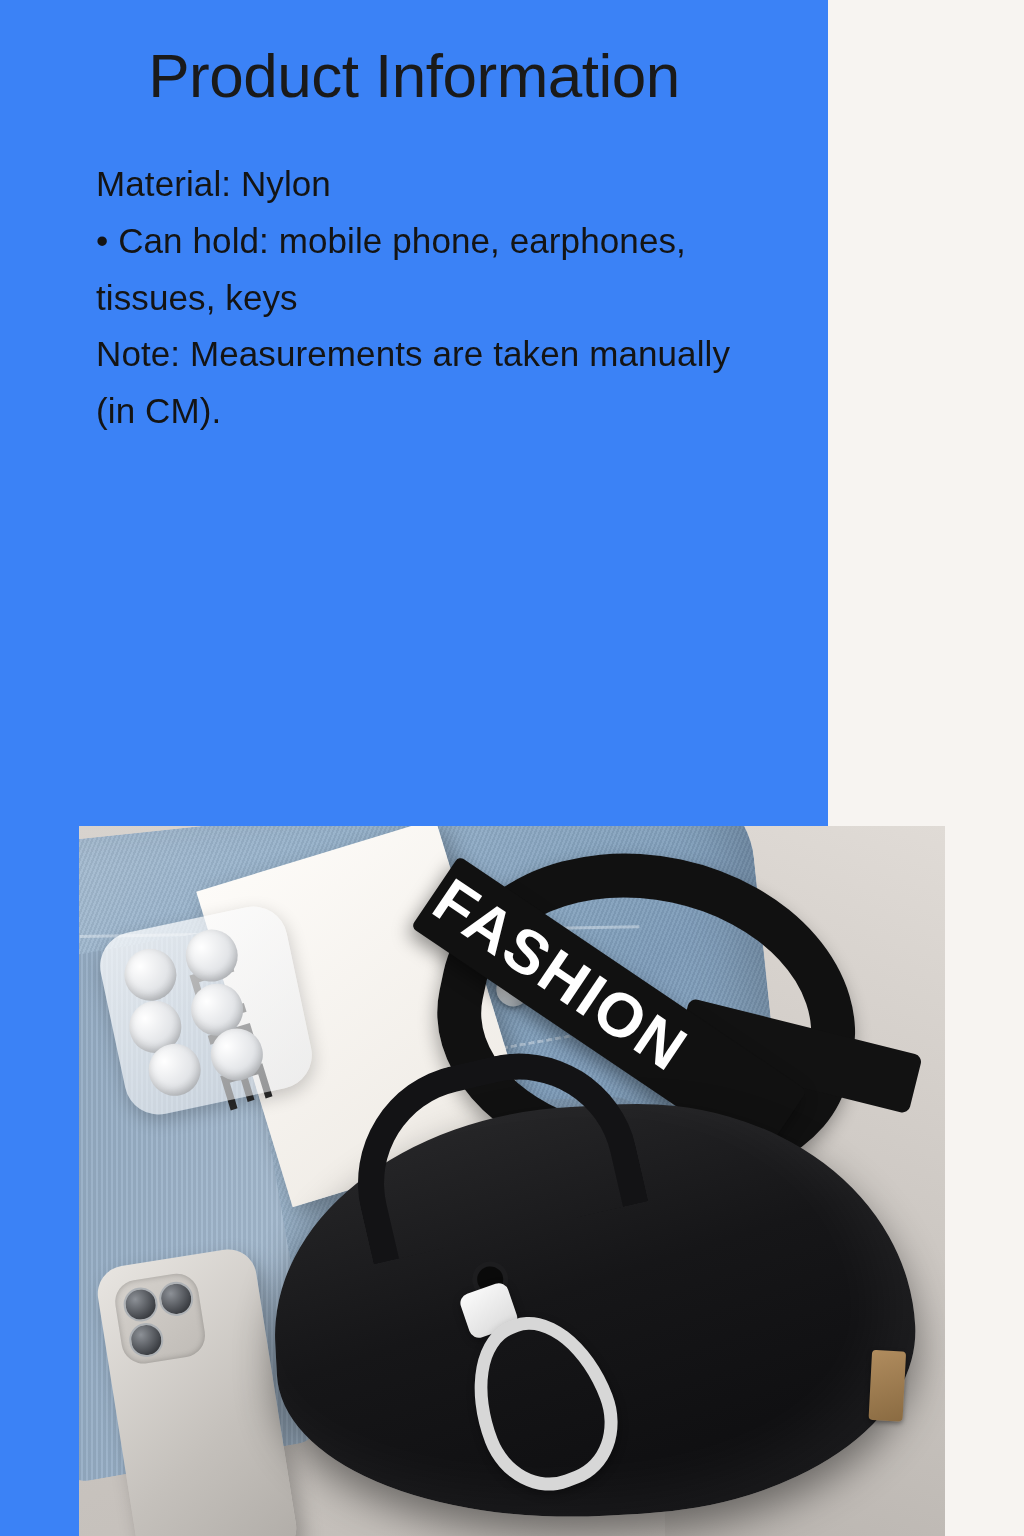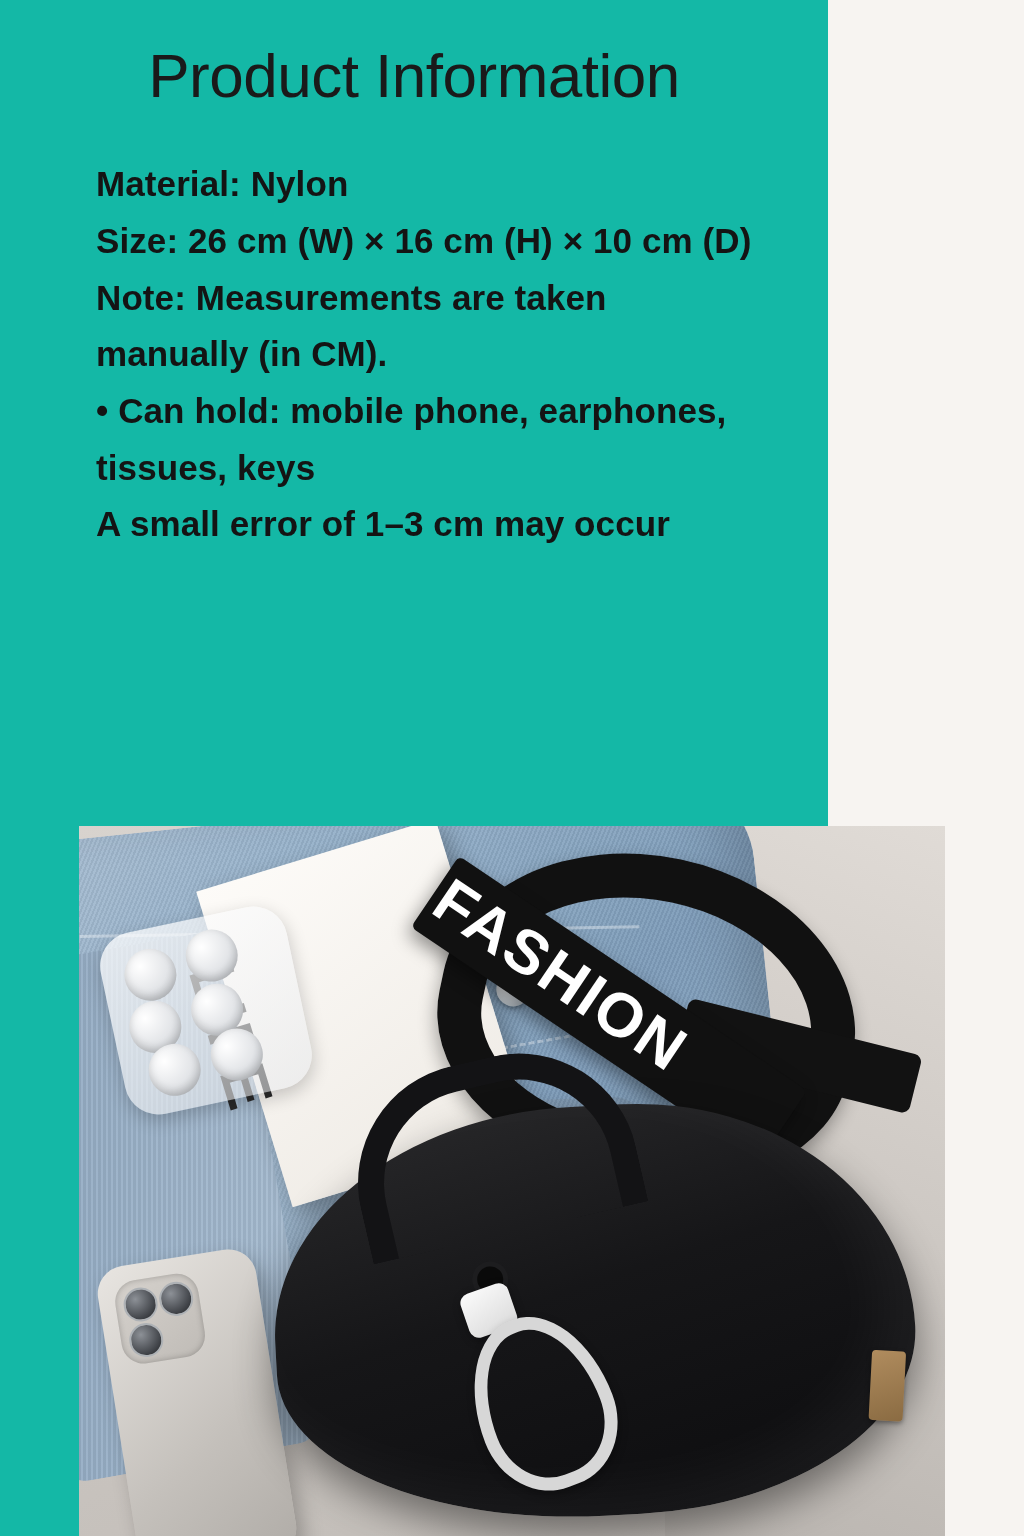--- a/index.html
+++ b/index.html
@@ -10,42 +10,42 @@
     width: 1024px;
     height: 1536px;
     background: #f7f4f1;
     font-family: "Liberation Sans", sans-serif;
     overflow: hidden;
   }
   .page {
     position: relative;
     width: 828px;
     height: 1536px;
-    background: #14b8a6;
+    background: #3b82f6;
   }
   .title {
     text-align: center;
     font-size: 62px;
     font-weight: 400;
     color: #1a1a1a;
     letter-spacing: -0.5px;
     padding-top: 42px;
     margin: 0;
     line-height: 1.1;
   }
   .spec-list {
     margin: 0;
     padding: 0 60px 0 96px;
     list-style: none;
   }
   .spec-list li {
     font-size: 35px;
     color: #141414;
     line-height: 1.62;
-    font-weight: 700;
+    font-weight: 400;
     letter-spacing: 0.1px;
   }
   .spec-list li.first {
     margin-top: 46px;
   }
   .photo-wrap {
     position: absolute;
     left: 79px;
     top: 826px;
     width: 866px;
@@ -313,24 +313,22 @@
 </style>
 </head>
 <body>
 
 <div class="page">
 
   <h1 class="title">Product Information</h1>
 
   <ul class="spec-list">
     <li class="first">Material: Nylon</li>
-    <li>Size: 26 cm (W) × 16 cm (H) × 10 cm (D)</li>
+    <li>• Can hold: mobile phone, earphones, tissues, keys</li>
     <li>Note: Measurements are taken manually (in CM).</li>
-    <li>• Can hold: mobile phone, earphones, tissues, keys</li>
-    <li>A small error of 1–3 cm may occur</li>
   </ul>
 
   <div class="photo-wrap">
     <div class="scene">
 
       <div class="table-bg"></div>
 
       <div class="denim">
         <div class="denim-pocket"></div>
         <div class="snap" style="left:470px; top:178px;"></div>

